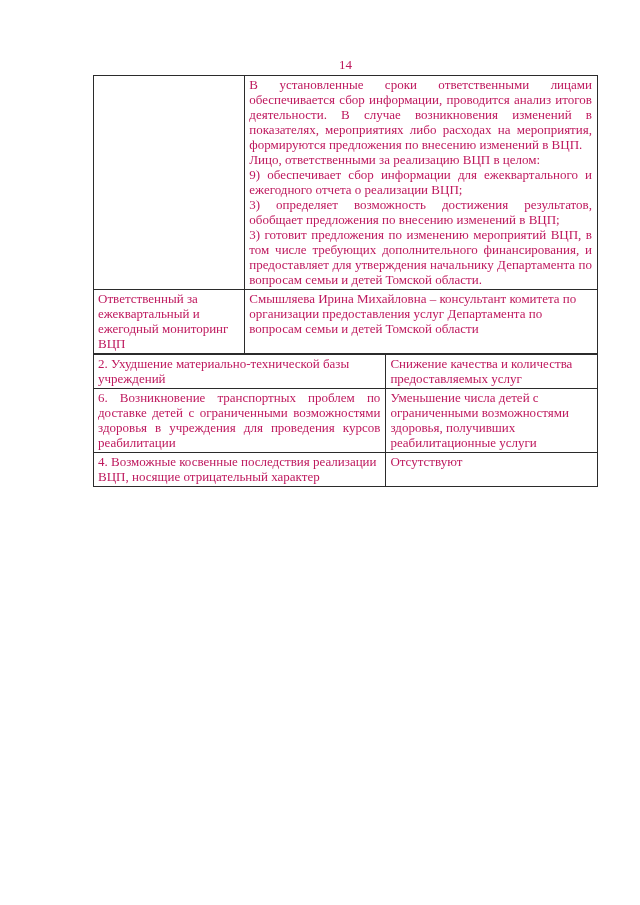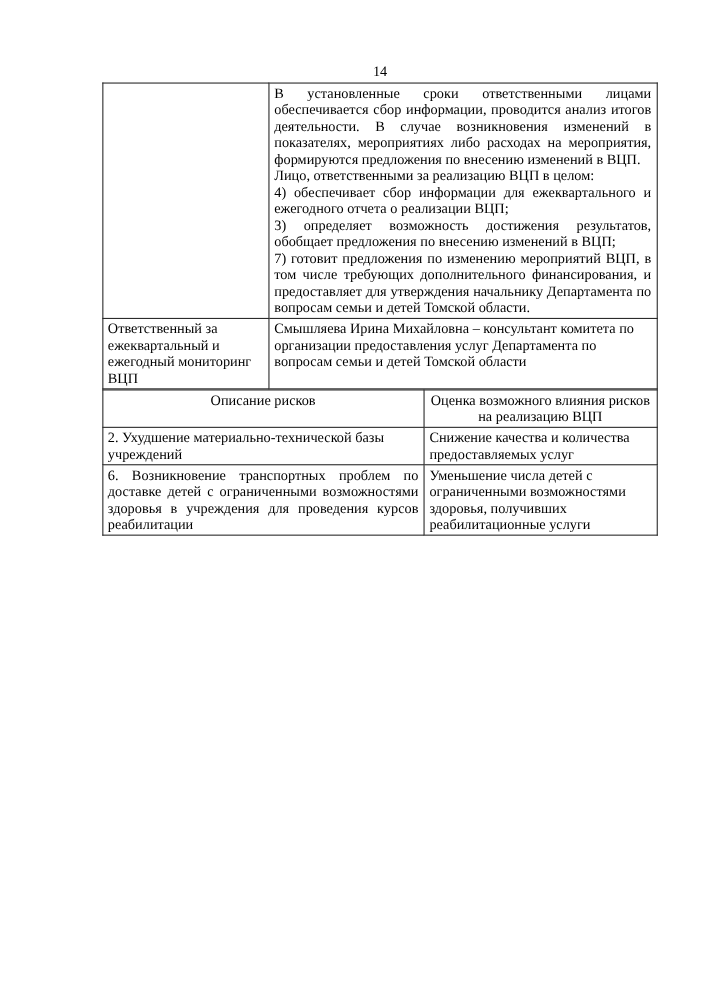--- a/index.html
+++ b/index.html
@@ -8,21 +8,21 @@
     background: #ffffff;
   }
   .page {
     position: relative;
     width: 640px;
     height: 905px;
     background: #ffffff;
     font-family: "Liberation Serif", "DejaVu Serif", serif;
     font-size: 13px;
     line-height: 15px;
-    color: #000000;
+    color: #be185d;
     overflow: hidden;
   }
   .content {
     position: absolute;
     left: 93px;
     top: 57px;
     width: 505px;
   }
   .page-num {
     text-align: center;
@@ -64,23 +64,23 @@
       <colgroup>
         <col class="t1-col1">
         <col class="t1-col2">
       </colgroup>
       <tbody>
           <tr>
         <td></td>
         <td>
           <div class="para just">В установленные сроки ответственными лицами обеспечивается сбор информации, проводится анализ итогов деятельности. В случае возникновения изменений в показателях, мероприятиях либо расходах на мероприятия, формируются предложения по внесению изменений в ВЦП.</div>
           <div class="para">Лицо, ответственными за реализацию ВЦП в целом:</div>
-          <div class="para just">4) обеспечивает сбор информации для ежеквартального и ежегодного отчета о реализации ВЦП;</div>
+          <div class="para just">9) обеспечивает сбор информации для ежеквартального и ежегодного отчета о реализации ВЦП;</div>
           <div class="para just">3) определяет возможность достижения результатов, обобщает предложения по внесению изменений в ВЦП;</div>
-          <div class="para just">7) готовит предложения по изменению мероприятий ВЦП, в том числе требующих дополнительного финансирования, и предоставляет для утверждения начальнику Департамента по вопросам семьи и детей Томской области.</div>
+          <div class="para just">3) готовит предложения по изменению мероприятий ВЦП, в том числе требующих дополнительного финансирования, и предоставляет для утверждения начальнику Департамента по вопросам семьи и детей Томской области.</div>
         </td>
       </tr>
       <tr>
         <td class="pre">Ответственный за
 ежеквартальный и
 ежегодный мониторинг
 ВЦП</td>
         <td class="pre">Смышляева Ирина Михайловна – консультант комитета по
 организации предоставления услуг Департамента по
 вопросам семьи и детей Томской области</td>
@@ -88,35 +88,35 @@
     </tbody>
       </table>
 
 
     <table class="doc-table">
       <colgroup>
         <col class="t2-col1">
         <col class="t2-col2">
       </colgroup>
       <tbody>
-          <tr>
-        <td class="center pre">Описание рисков</td>
-        <td class="center pre">Оценка возможного влияния  рисков
-на реализацию ВЦП</td>
-      </tr>
       <tr>
         <td class="pre">2. Ухудшение материально-технической базы
 учреждений</td>
         <td class="pre">Снижение качества и количества
 предоставляемых услуг</td>
       </tr>
       <tr>
         <td class="just">6. Возникновение транспортных проблем по доставке детей с ограниченными возможностями здоровья в учреждения для проведения курсов реабилитации</td>
         <td class="pre">Уменьшение числа детей с
 ограниченными возможностями
 здоровья, получивших
 реабилитационные услуги</td>
       </tr>
+      <tr>
+        <td class="pre">4. Возможные косвенные последствия реализации
+ВЦП, носящие отрицательный характер</td>
+        <td class="pre">Отсутствуют</td>
+      </tr>
     </tbody>
       </table>
 
   </div>
 </div>
 
 </body></html>

